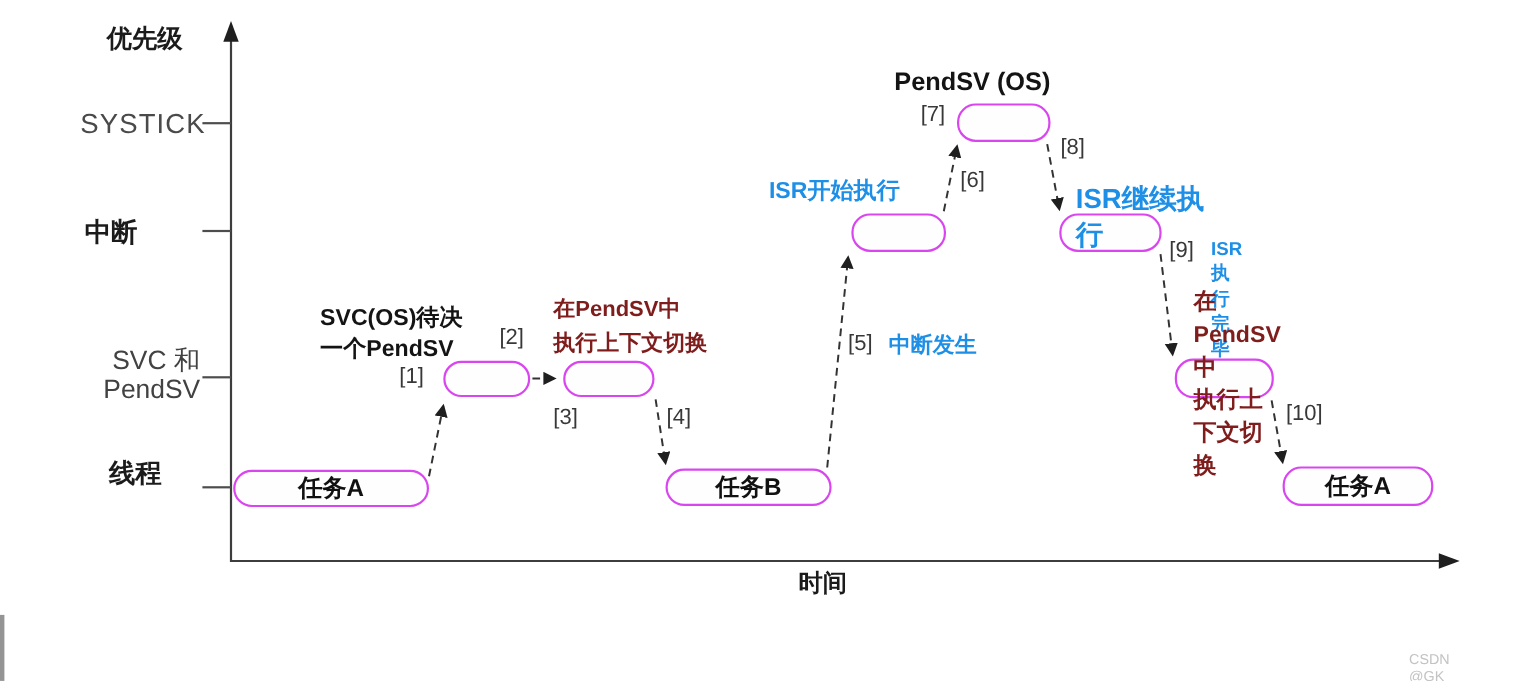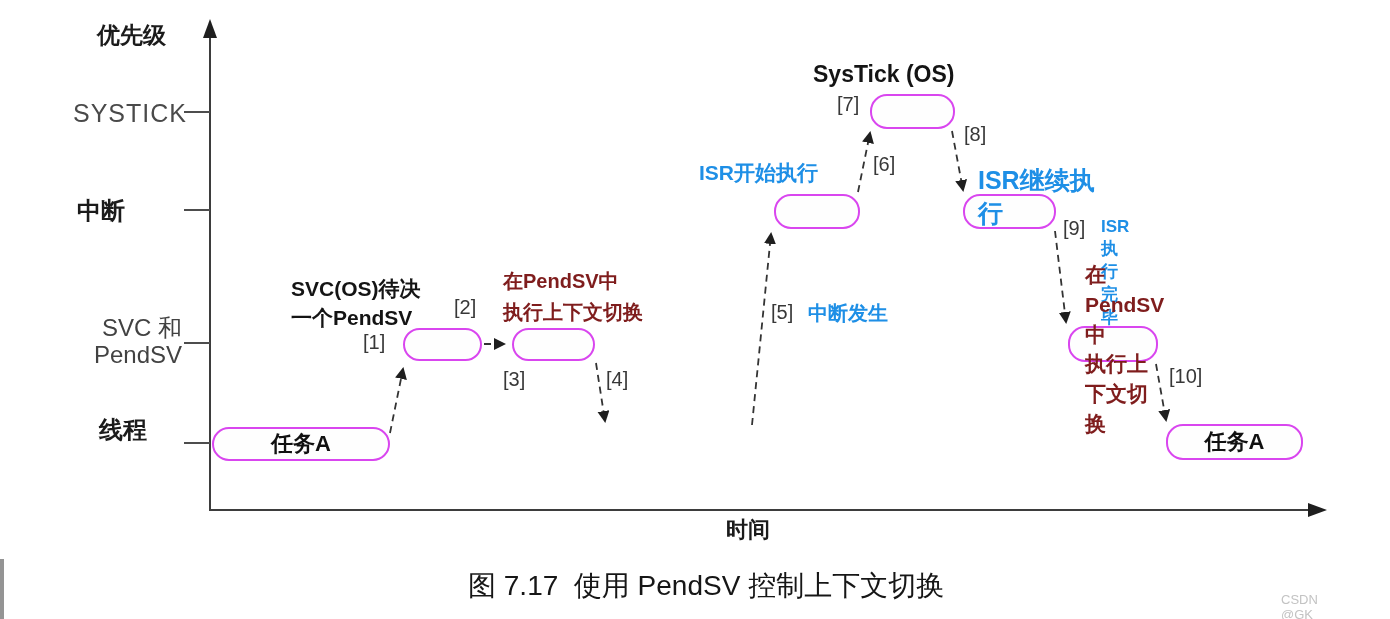--- a/index.html
+++ b/index.html
@@ -114,20 +114,23 @@
   <div class="abs lbl-svc">SVC 和
 PendSV</div>
   <div class="abs lbl-thr">线程</div>
   <div class="abs x-title">时间</div>
 
   <div class="box b-task-a-l">
     <span>任务A</span>
   </div>
   <div class="box b-pend-1"></div>
   <div class="box b-pend-2"></div>
+  <div class="box b-task-b">
+    <span>任务B</span>
+  </div>
   <div class="box b-isr-1"></div>
   <div class="box b-systick"></div>
   <div class="box b-isr-2"></div>
   <div class="box b-pend-3"></div>
   <div class="box b-task-a-r">
     <span>任务A</span>
   </div>
 
   <div class="step s1">[1]</div>
   <div class="step s2">[2]</div>
@@ -138,24 +141,23 @@
   <div class="step s7">[7]</div>
   <div class="step s8">[8]</div>
   <div class="step s9">[9]</div>
   <div class="step s10">[10]</div>
 
   <div class="ann black-ann a-svc-pend">SVC(OS)待决
 一个PendSV</div>
   <div class="ann blue-dark a-pendsv-l">在PendSV中
 执行上下文切换</div>
   <div class="ann blue-bright a-isr-start">ISR开始执行</div>
-  <div class="ann black-ann a-systick">SysTick (OS)</div>
+  <div class="ann black-ann a-systick">PendSV (OS)</div>
   <div class="ann blue-bright a-int-occur">中断发生</div>
   <div class="ann blue-bright a-isr-cont">ISR继续执行</div>
   <div class="ann blue-bright a-isr-done">ISR执行完毕</div>
   <div class="ann blue-dark a-pendsv-r">在PendSV中
 执行上下文切换</div>
 
-  <div class="abs caption">图 7.17  使用 PendSV 控制上下文切换</div>
   <div class="abs watermark">CSDN @GK小卜</div>
   <div class="abs edge-bar"></div>
 
 </div>
 
 </body></html>

